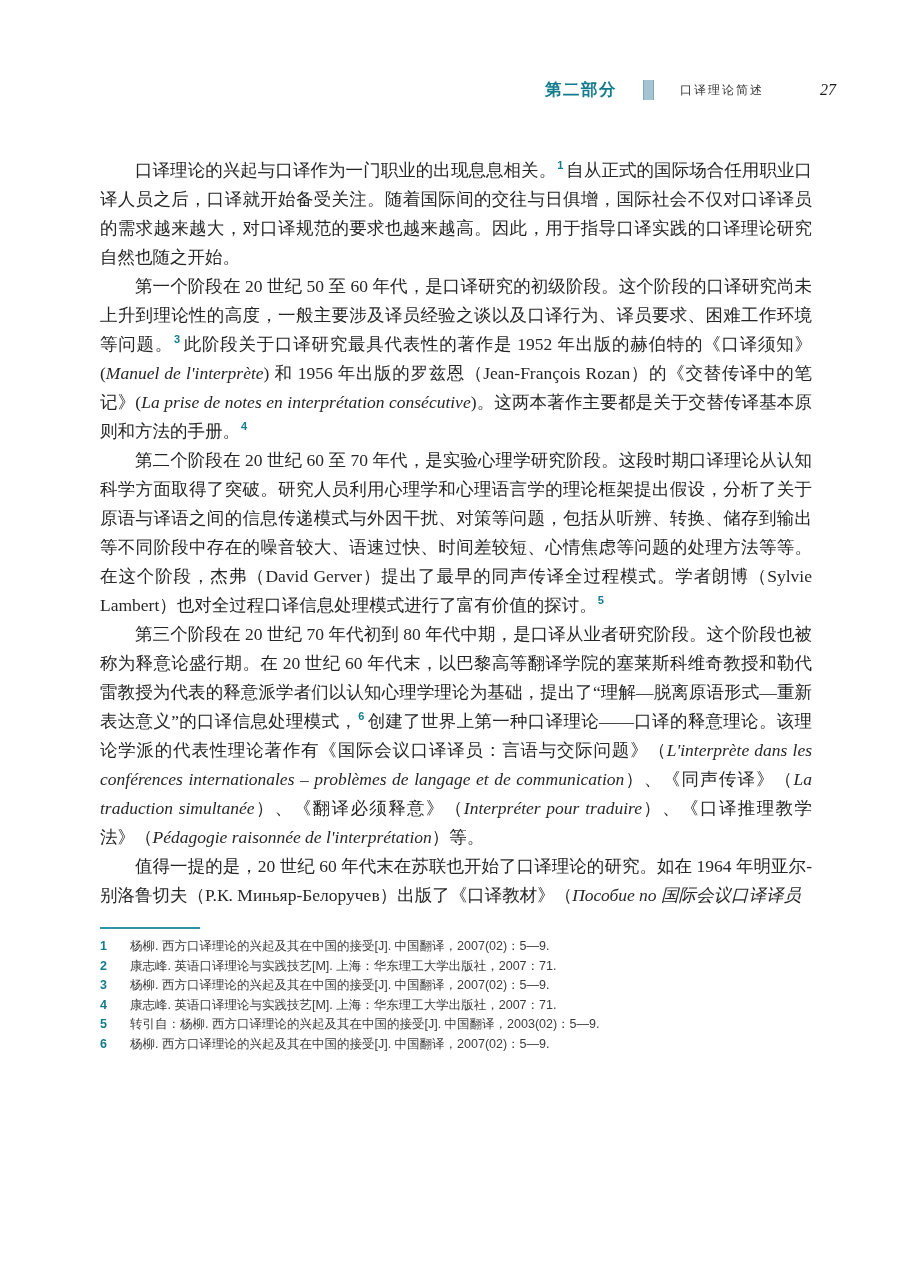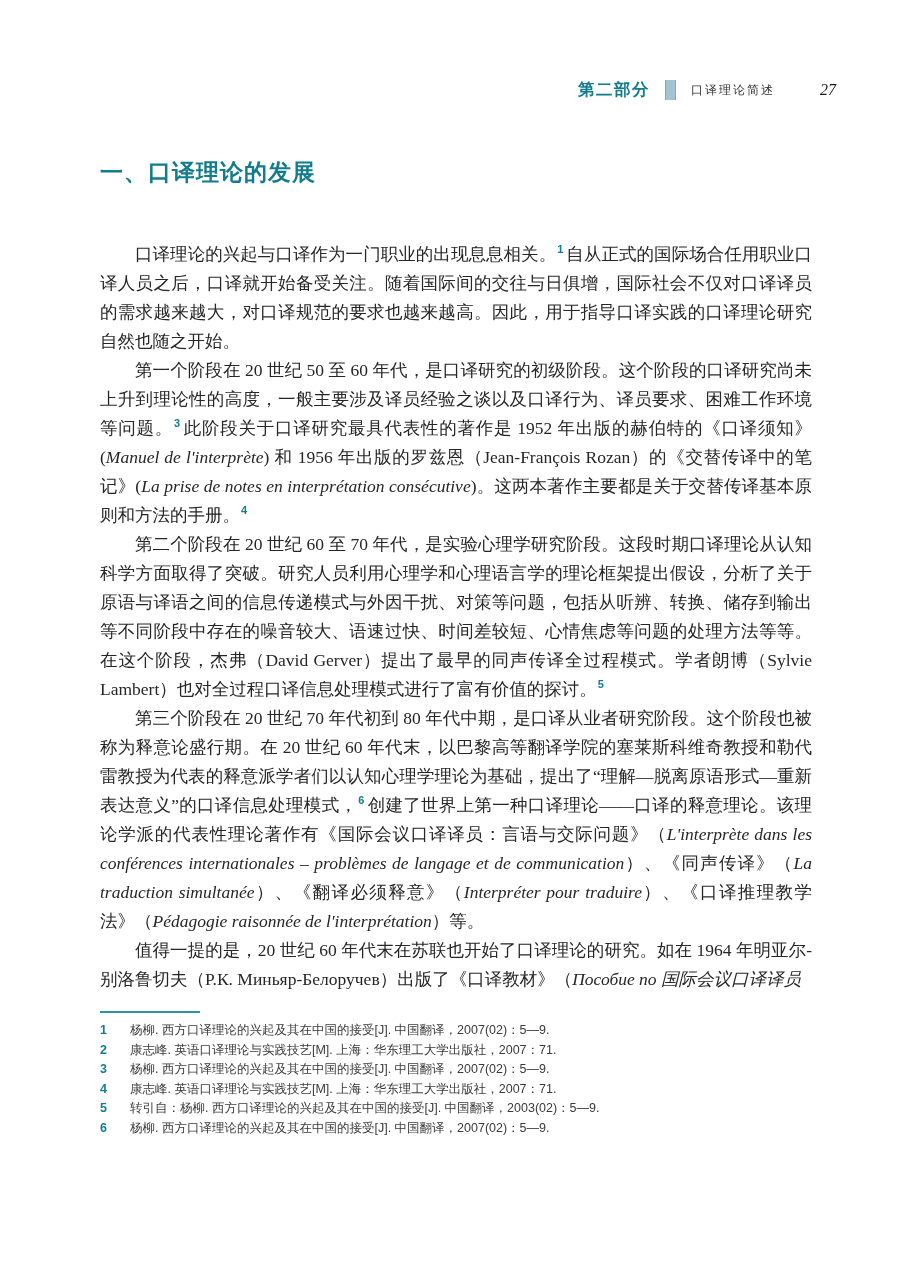--- a/index.html
+++ b/index.html
@@ -23,20 +23,21 @@
     font-family:"Liberation Serif", serif;
   }
   
   .page-header{
     display:flex;
     align-items:center;
     justify-content:flex-end;
     width:736px;
     height:24px;
     font-family:"Liberation Sans", sans-serif;
+    gap:11px;
   }
   .section-label{
     color:var(--accent);
     font-weight:bold;
     font-size:16.5px;
     letter-spacing:1.5px;
     white-space:nowrap;
   }
   .header-divider{
     display:inline-block;
@@ -115,21 +116,20 @@
 
 <div class="page">
 
   <header class="page-header">
     <span class="section-label">第二部分</span>
     <span class="header-divider"></span>
     <span class="chapter-title">口译理论简述</span>
     <span class="page-number">27</span>
   </header>
 
-  <h1 class="section-heading">一、口译理论的发展</h1>
 
   <main class="article" id="article-body">
       <p class="body-para"><span>口译理论的兴起与口译作为一门职业的出现息息相关。</span><sup class="fn-ref">1</sup><span>自从正式的国际场合任用职业口译人员之后，口译就开始备受关注。随着国际间的交往与日俱增，国际社会不仅对口译译员的需求越来越大，对口译规范的要求也越来越高。因此，用于指导口译实践的口译理论研究自然也随之开始。</span></p>
       <p class="body-para"><span>第一个阶段在 20 世纪 50 至 60 年代，是口译研究的初级阶段。这个阶段的口译研究尚未上升到理论性的高度，一般主要涉及译员经验之谈以及口译行为、译员要求、困难工作环境等问题。</span><sup class="fn-ref">3</sup><span>此阶段关于口译研究最具代表性的著作是 1952 年出版的赫伯特的《口译须知》(</span><i class="latin">Manuel de l'interprète</i><span>) 和 1956 年出版的罗兹恩（Jean-François Rozan）的《交替传译中的笔记》(</span><i class="latin">La prise de notes en interprétation consécutive</i><span>)。这两本著作主要都是关于交替传译基本原则和方法的手册。</span><sup class="fn-ref">4</sup></p>
       <p class="body-para"><span>第二个阶段在 20 世纪 60 至 70 年代，是实验心理学研究阶段。这段时期口译理论从认知科学方面取得了突破。研究人员利用心理学和心理语言学的理论框架提出假设，分析了关于原语与译语之间的信息传递模式与外因干扰、对策等问题，包括从听辨、转换、储存到输出等不同阶段中存在的噪音较大、语速过快、时间差较短、心情焦虑等问题的处理方法等等。在这个阶段，杰弗（David Gerver）提出了最早的同声传译全过程模式。学者朗博（Sylvie Lambert）也对全过程口译信息处理模式进行了富有价值的探讨。</span><sup class="fn-ref">5</sup></p>
       <p class="body-para"><span>第三个阶段在 20 世纪 70 年代初到 80 年代中期，是口译从业者研究阶段。这个阶段也被称为释意论盛行期。在 20 世纪 60 年代末，以巴黎高等翻译学院的塞莱斯科维奇教授和勒代雷教授为代表的释意派学者们以认知心理学理论为基础，提出了“理解—脱离原语形式—重新表达意义”的口译信息处理模式，</span><sup class="fn-ref">6</sup><span>创建了世界上第一种口译理论——口译的释意理论。该理论学派的代表性理论著作有《国际会议口译译员：言语与交际问题》（</span><i class="latin">L'interprète dans les conférences internationales – problèmes de langage et de communication</i><span>）、《同声传译》（</span><i class="latin">La traduction simultanée</i><span>）、《翻译必须释意》（</span><i class="latin">Interpréter pour traduire</i><span>）、《口译推理教学法》（</span><i class="latin">Pédagogie raisonnée de l'interprétation</i><span>）等。</span></p>
       <p class="body-para"><span>值得一提的是，20 世纪 60 年代末在苏联也开始了口译理论的研究。如在 1964 年明亚尔-别洛鲁切夫（Р.К. Миньяр-Белоручев）出版了《口译教材》（</span><i class="latin">Пособие по 国际会议口译译员</i></p>
     </main>
 
   <div class="footnote-separator"></div>

